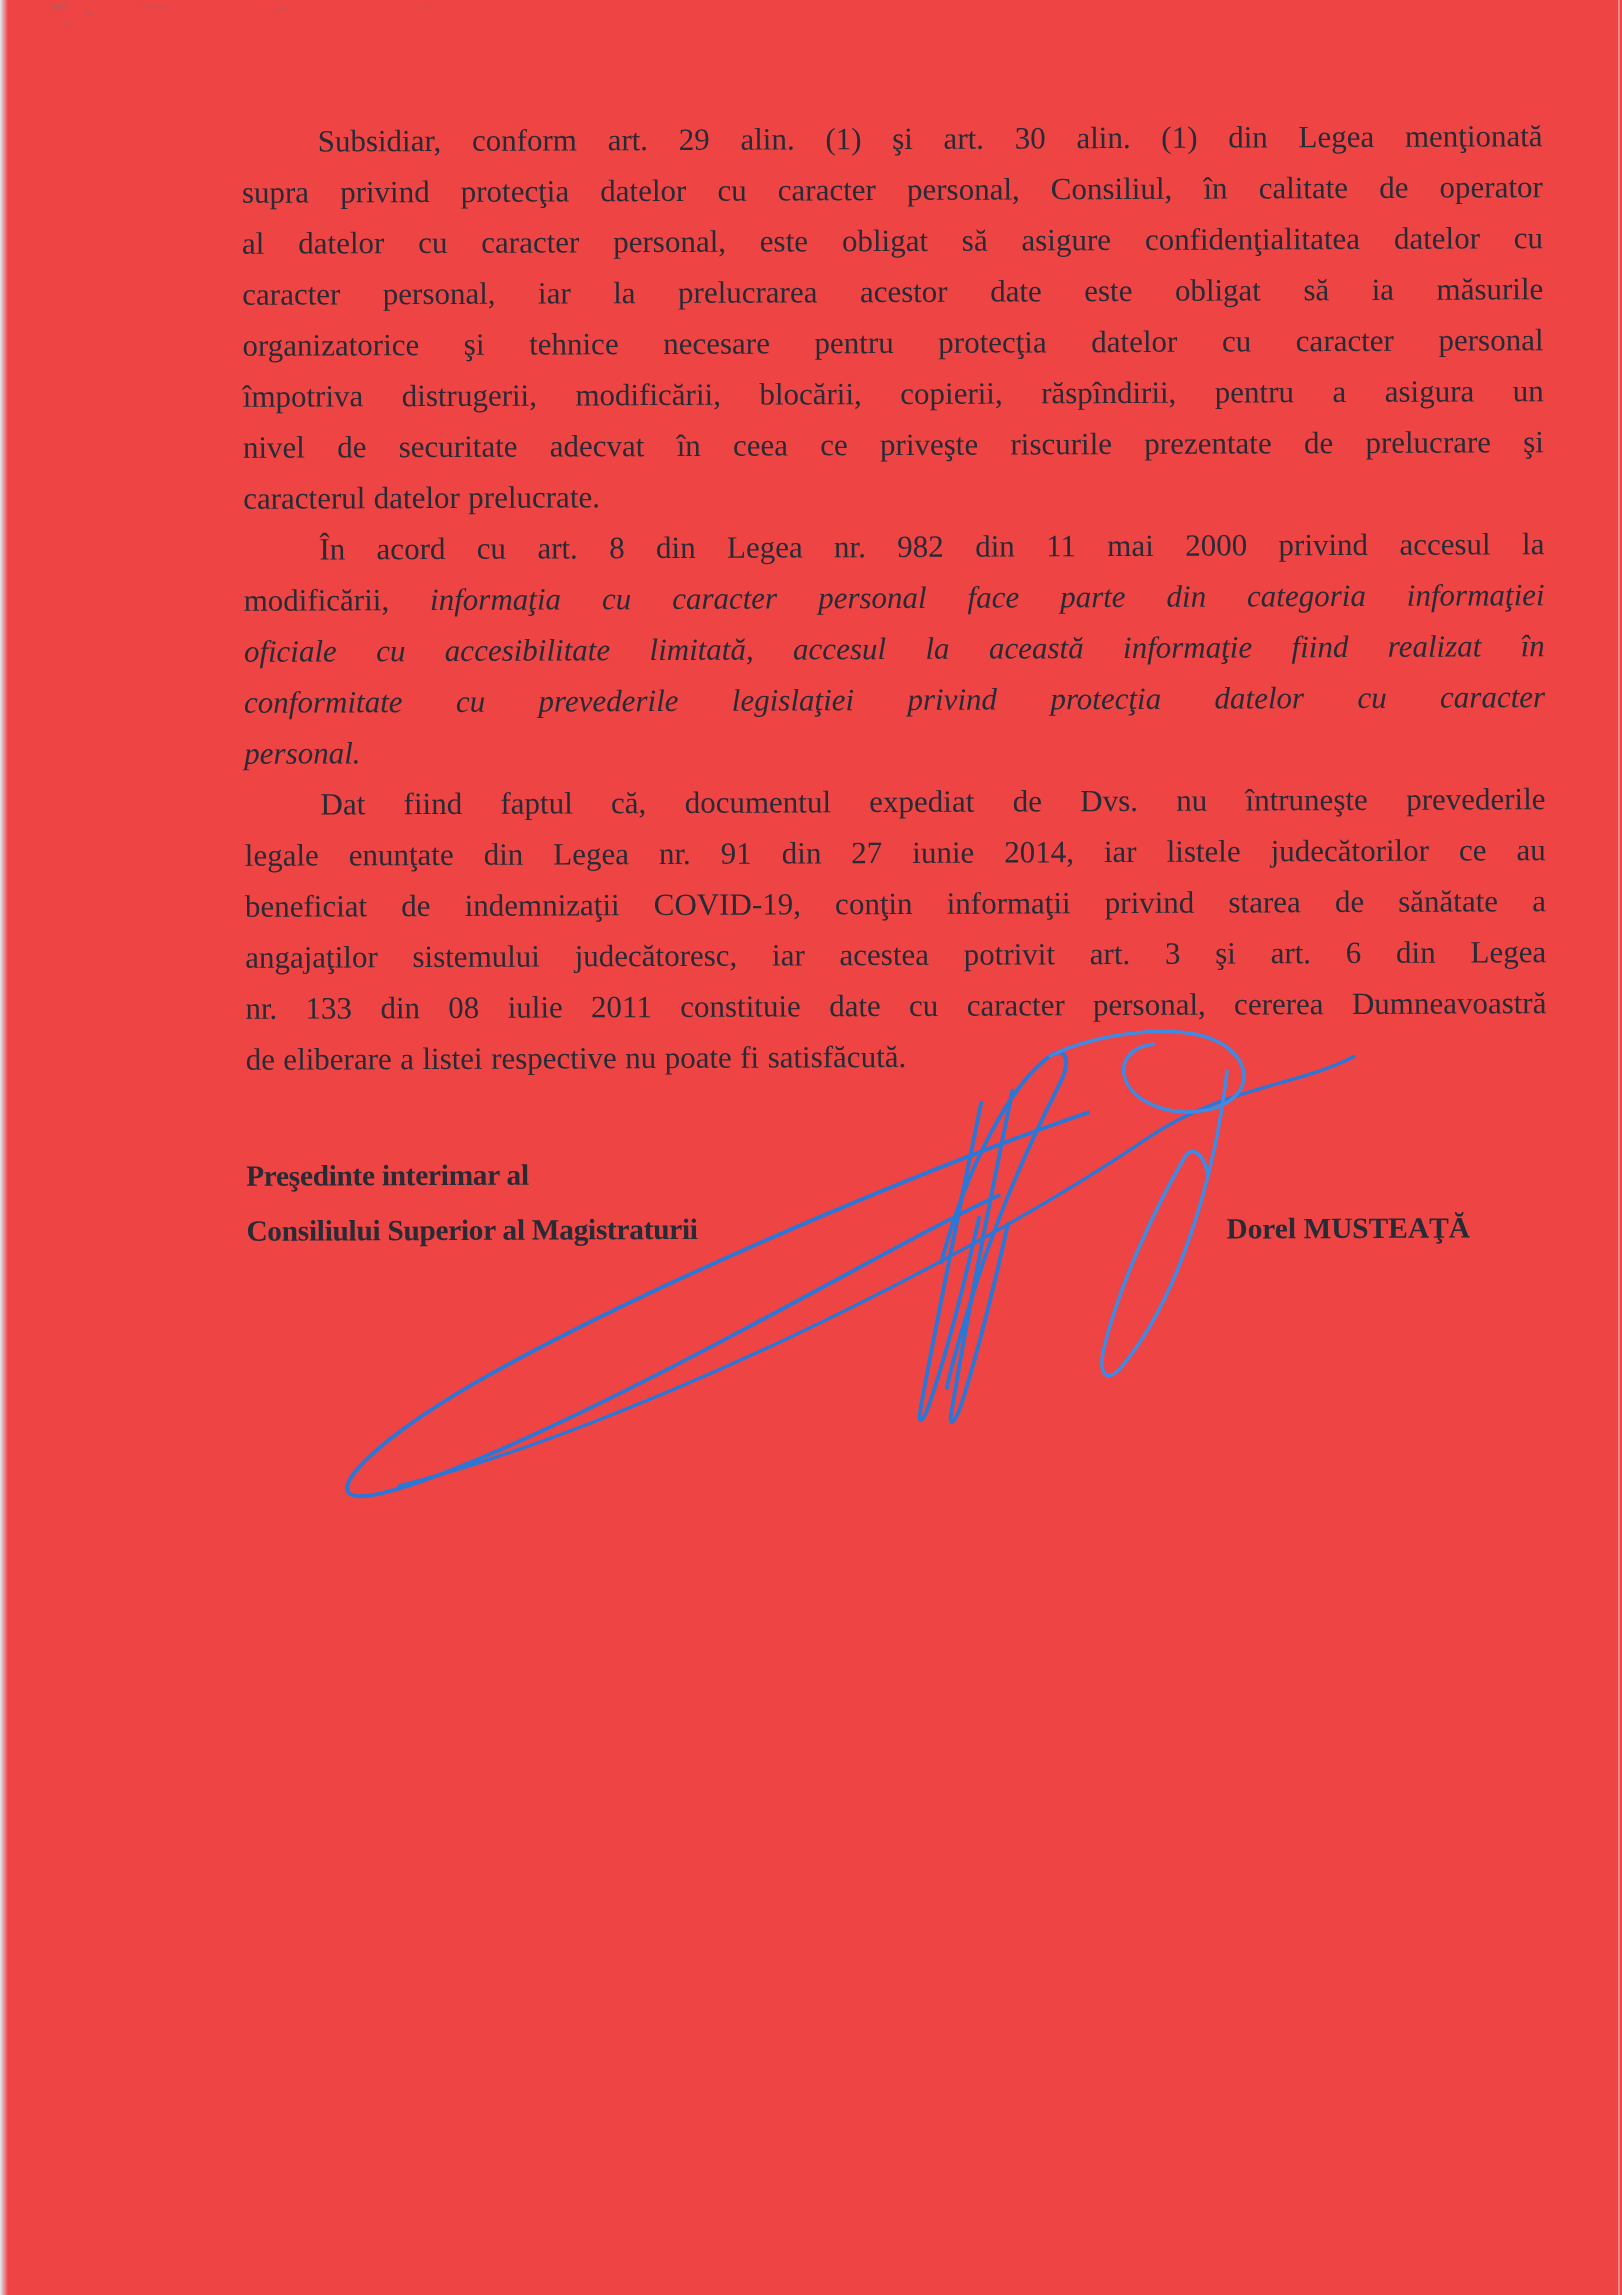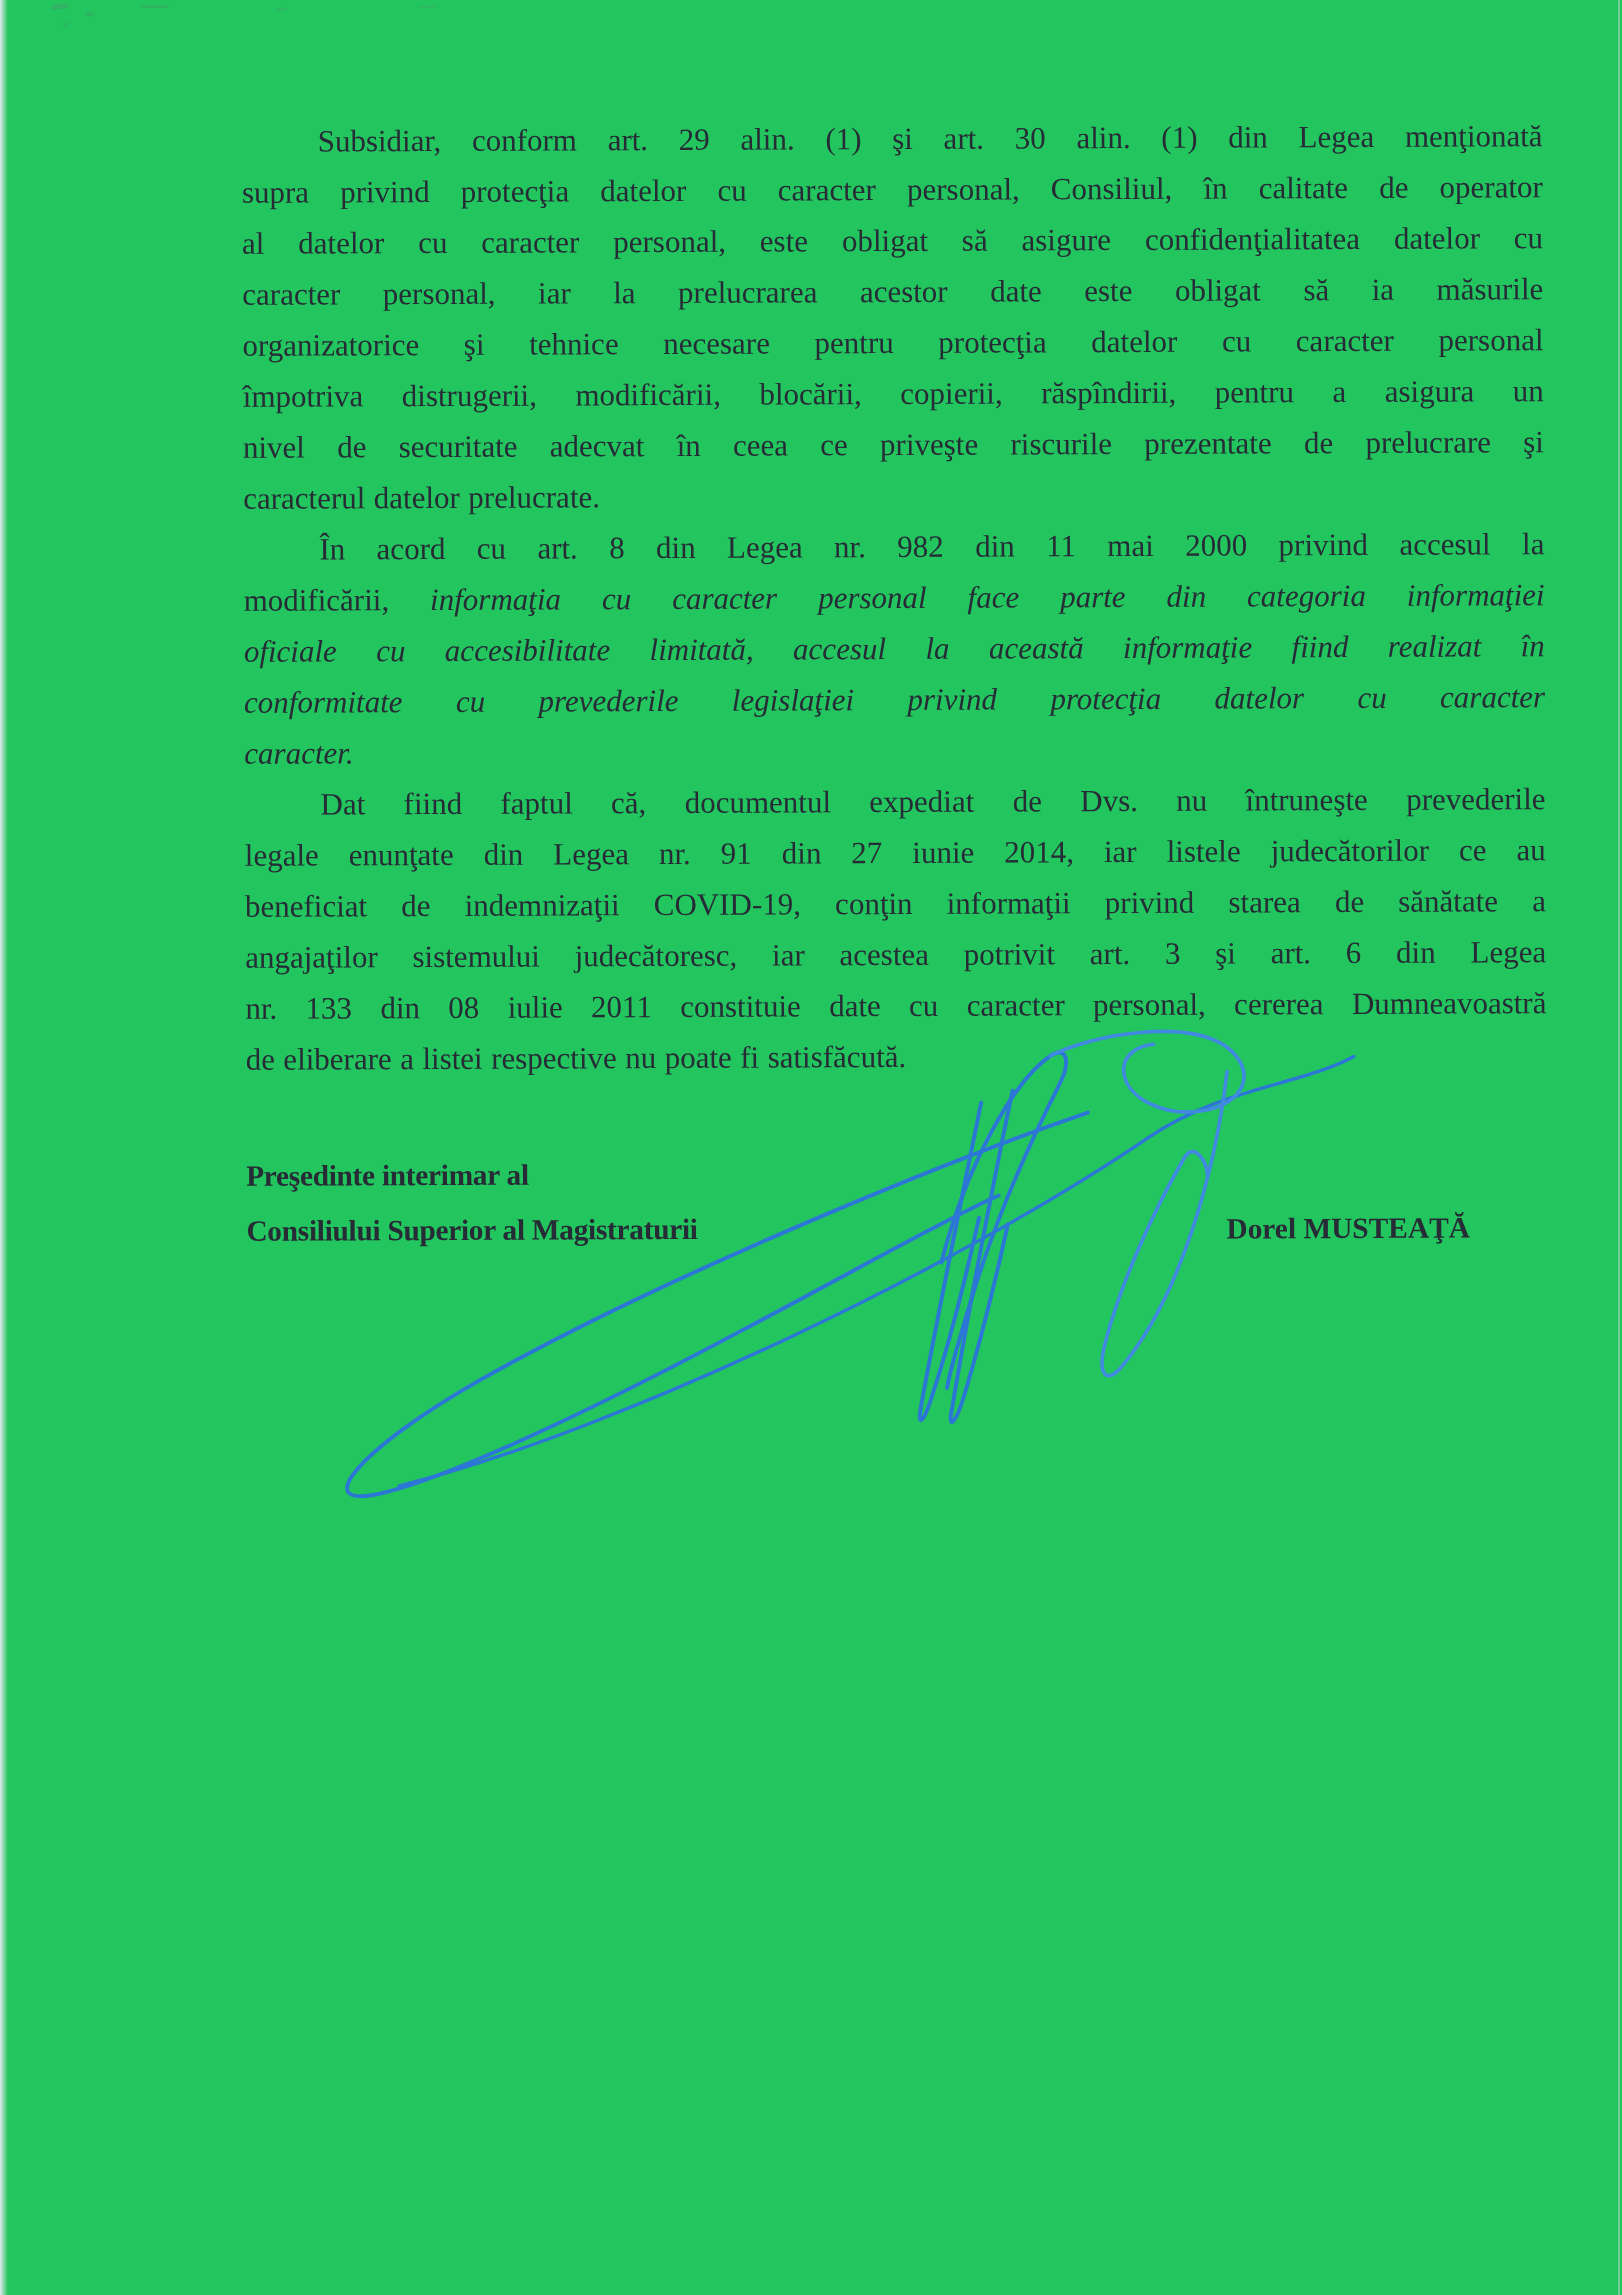--- a/index.html
+++ b/index.html
@@ -1,20 +1,20 @@
 <!DOCTYPE html>
 <html style="font-size:10.5px"><head>
 <meta charset="utf-8">
 <style>
   html, body { margin: 0; padding: 0; background: #ffffff; }
   .page {
     position: relative;
     width: 1623px;
     height: 2295px;
-    background: #22c55e;
+    background: #ef4444;
     overflow: hidden;
     font-family: "Liberation Serif", "DejaVu Serif", serif;
   }
   
   .edge-left {
     position: absolute; left: 0; top: 0; width: 7.9px; height: 2295px;
     background: linear-gradient(to right, #e3e8f0, rgba(227,232,240,0));
   }
   .edge-right {
     position: absolute; right: 2.6px; top: 0; width: 2px; height: 2295px;
@@ -82,21 +82,21 @@
           <div class="line"><span class="seg-roman">organizatorice şi tehnice necesare pentru protecţia datelor cu caracter personal</span></div>
           <div class="line"><span class="seg-roman">împotriva distrugerii, modificării, blocării, copierii, răspîndirii, pentru a asigura un</span></div>
           <div class="line"><span class="seg-roman">nivel de securitate adecvat în ceea ce priveşte riscurile prezentate de prelucrare şi</span></div>
           <div class="line flush"><span class="seg-roman">caracterul datelor prelucrate.</span></div>
         </div>
         <div>
           <div class="line indent"><span class="seg-roman">În acord cu art. 8 din Legea nr. 982 din 11 mai 2000 privind accesul la</span></div>
           <div class="line"><span class="seg-roman">modificării, </span><span class="seg-italic">informaţia cu caracter personal face parte din categoria informaţiei</span></div>
           <div class="line"><span class="seg-italic">oficiale cu accesibilitate limitată, accesul la această informaţie fiind realizat în</span></div>
           <div class="line"><span class="seg-italic">conformitate cu prevederile legislaţiei privind protecţia datelor cu caracter</span></div>
-          <div class="line flush"><span class="seg-italic">caracter.</span></div>
+          <div class="line flush"><span class="seg-italic">personal.</span></div>
         </div>
         <div>
           <div class="line indent"><span class="seg-roman">Dat fiind faptul că, documentul expediat de Dvs. nu întruneşte prevederile</span></div>
           <div class="line"><span class="seg-roman">legale enunţate din Legea nr. 91 din 27 iunie 2014, iar listele judecătorilor ce au</span></div>
           <div class="line"><span class="seg-roman">beneficiat de indemnizaţii COVID-19, conţin informaţii privind starea de sănătate a</span></div>
           <div class="line"><span class="seg-roman">angajaţilor sistemului judecătoresc, iar acestea potrivit art. 3 şi art. 6 din Legea</span></div>
           <div class="line"><span class="seg-roman">nr. 133 din 08 iulie 2011 constituie date cu caracter personal, cererea Dumneavoastră</span></div>
           <div class="line flush"><span class="seg-roman">de eliberare a listei respective nu poate fi satisfăcută.</span></div>
         </div>
       </main>

